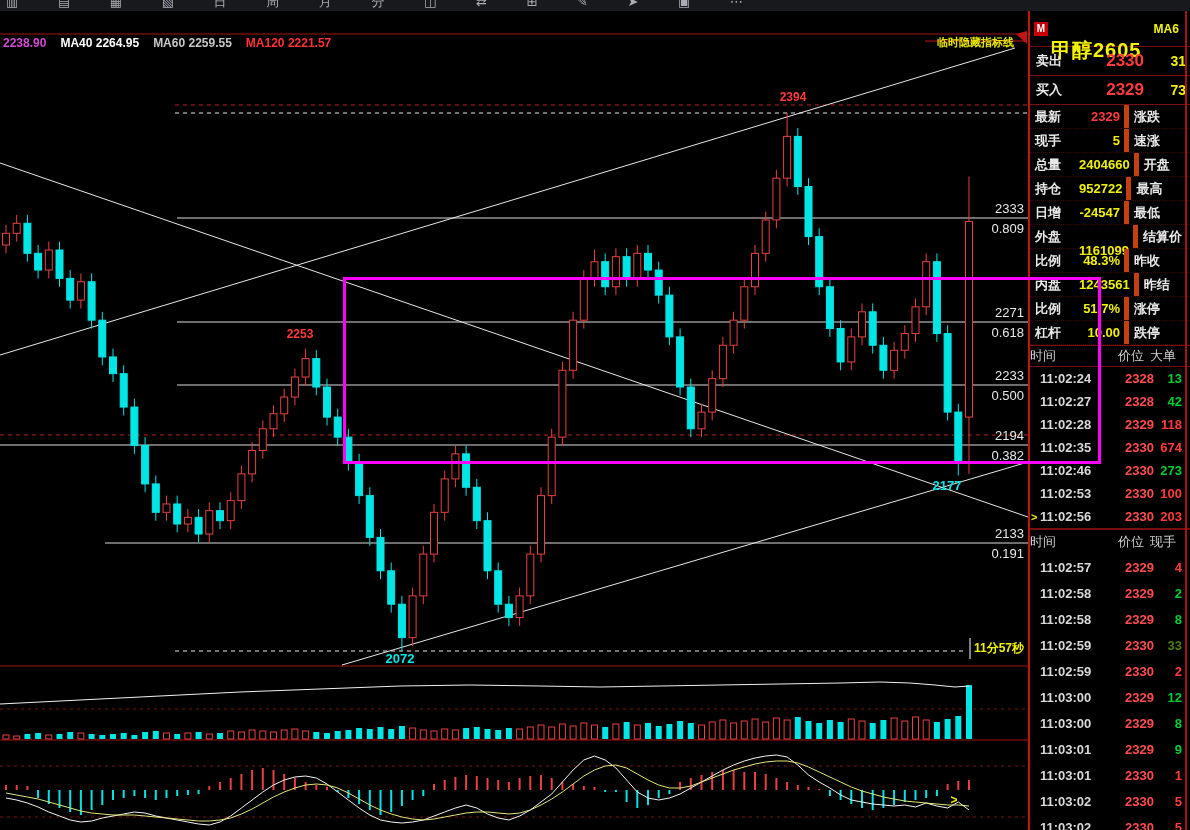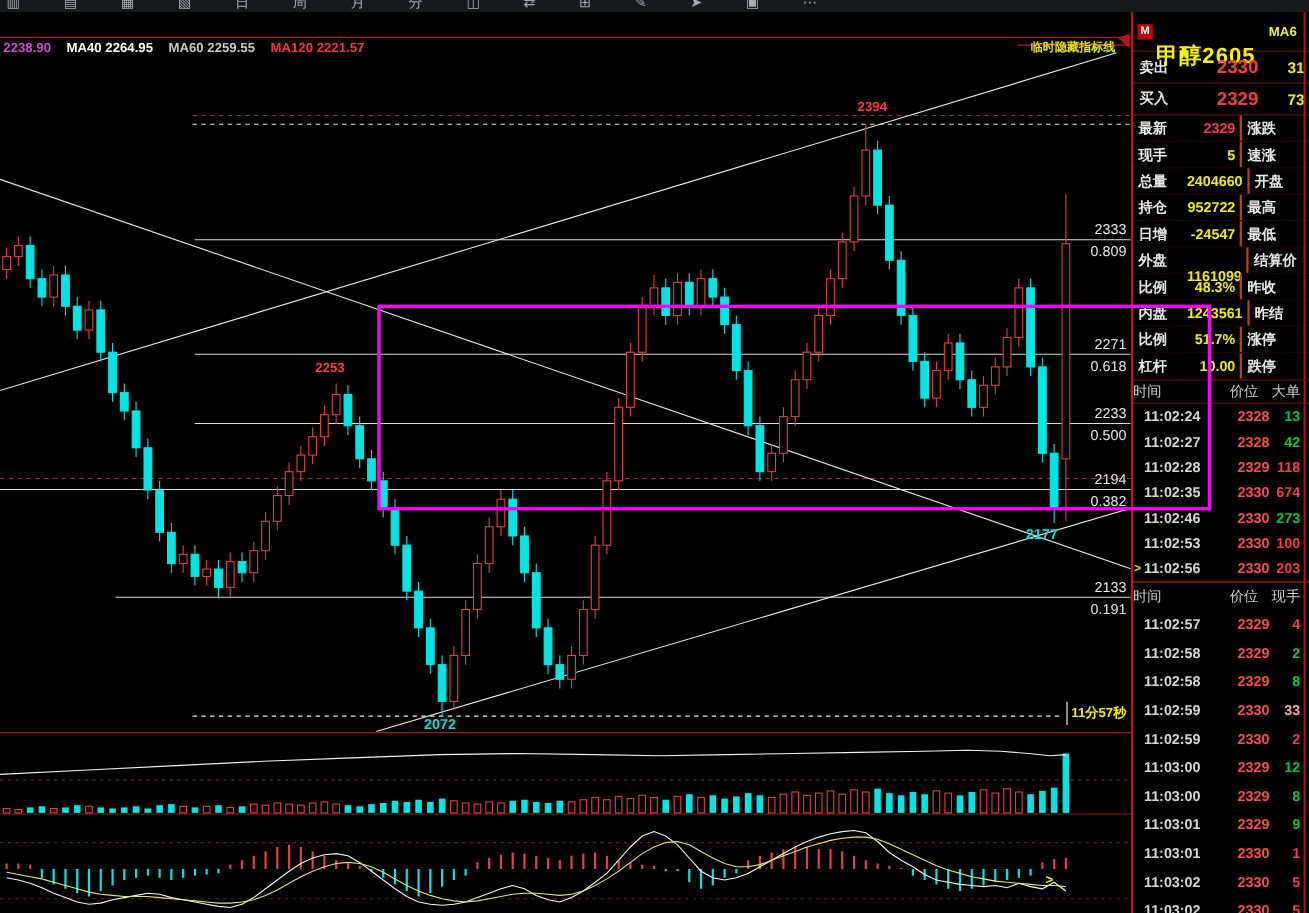--- a/index.html
+++ b/index.html
@@ -16,27 +16,27 @@
   .logo-m{width:14px;height:14px;background:#c40000;color:#fff;font-size:10px;line-height:14px;text-align:center;margin-right:3px;flex:none;}
   .t-name{color:#f5f500;font-size:20px;letter-spacing:1px;white-space:nowrap;margin-top:44px;}
   .t-suffix{color:#f5f500;font-size:12px;margin-left:12px;white-space:nowrap;}
   .quote-row{display:flex;align-items:center;height:28px;border-bottom:1px solid #7a0f0f;padding:0 4px 0 6px;}
   .quote-row .ql{color:#e8e8e8;font-size:13px;width:42px;}
   .quote-row .qp{color:#ff3b3b;font-size:17px;flex:1;text-align:right;padding-right:14px;}
   .quote-row .qq{color:#f0f000;font-size:14px;width:28px;text-align:right;}
   .grid-row{display:flex;align-items:center;height:23px;border-bottom:1px dotted #3c0606;font-size:13px;}
   .grid-row .gl{color:#e8e8e8;width:44px;padding-left:5px;flex:none;white-space:nowrap;}
   .grid-row .gv{flex:1;text-align:right;padding-right:4px;white-space:nowrap;}
-  .grid-row .gr{width:56px;flex:none;border-left:2px solid #c2410c;color:#e8e8e8;padding-left:5px;height:100%;display:flex;align-items:center;white-space:nowrap;overflow:hidden;}
+  .grid-row .gr{width:56px;flex:none;border-left:5px solid #c2410c;color:#e8e8e8;padding-left:5px;height:100%;display:flex;align-items:center;white-space:nowrap;overflow:hidden;}
   .list-header{display:flex;color:#cfcfcf;font-weight:normal;font-size:13px;align-items:center;}
   .lh-big{height:20px;}
   .lh-tick{height:24px;}
   .list-header .c1{width:64px;}
   .list-header .c2{width:50px;text-align:right;}
-  .list-header .c3{flex:1;text-align:right;padding-right:8px;}
+  .list-header .c3{flex:1;text-align:center;padding-right:8px;}
   .tick-row{display:flex;align-items:center;font-size:13px;position:relative;}
   .tr-big{height:23px;}
   .tr-tick{height:26px;}
   .tick-row .c1{width:64px;padding-left:10px;color:#d8d8d8;}
   .tick-row .c2{width:50px;text-align:right;color:#ff4d4d;}
   .tick-row .c3{flex:1;text-align:right;padding-right:8px;}
   .tick-row .mark{position:absolute;left:1px;color:#f0f000;font-size:11px;}
   .sep{border-bottom:1px solid #7a0f0f;}
   .magenta-box{position:absolute;border:3px solid #ff00ff;z-index:30;}
 </style>
@@ -601,21 +601,21 @@
         <div class="tick-row tr-tick">
           <span class="mark"></span>
           <span class="c1">11:02:58</span>
           <span class="c2">2329</span>
           <span class="c3" style="color: rgb(0, 204, 51);">8</span>
         </div>
         <div class="tick-row tr-tick">
           <span class="mark"></span>
           <span class="c1">11:02:59</span>
           <span class="c2">2330</span>
-          <span class="c3" style="color: #fca5a5;">33</span>
+          <span class="c3" style="color: #4d7c0f;">33</span>
         </div>
         <div class="tick-row tr-tick">
           <span class="mark"></span>
           <span class="c1">11:02:59</span>
           <span class="c2">2330</span>
           <span class="c3" style="color: rgb(255, 59, 59);">2</span>
         </div>
         <div class="tick-row tr-tick">
           <span class="mark"></span>
           <span class="c1">11:03:00</span>

